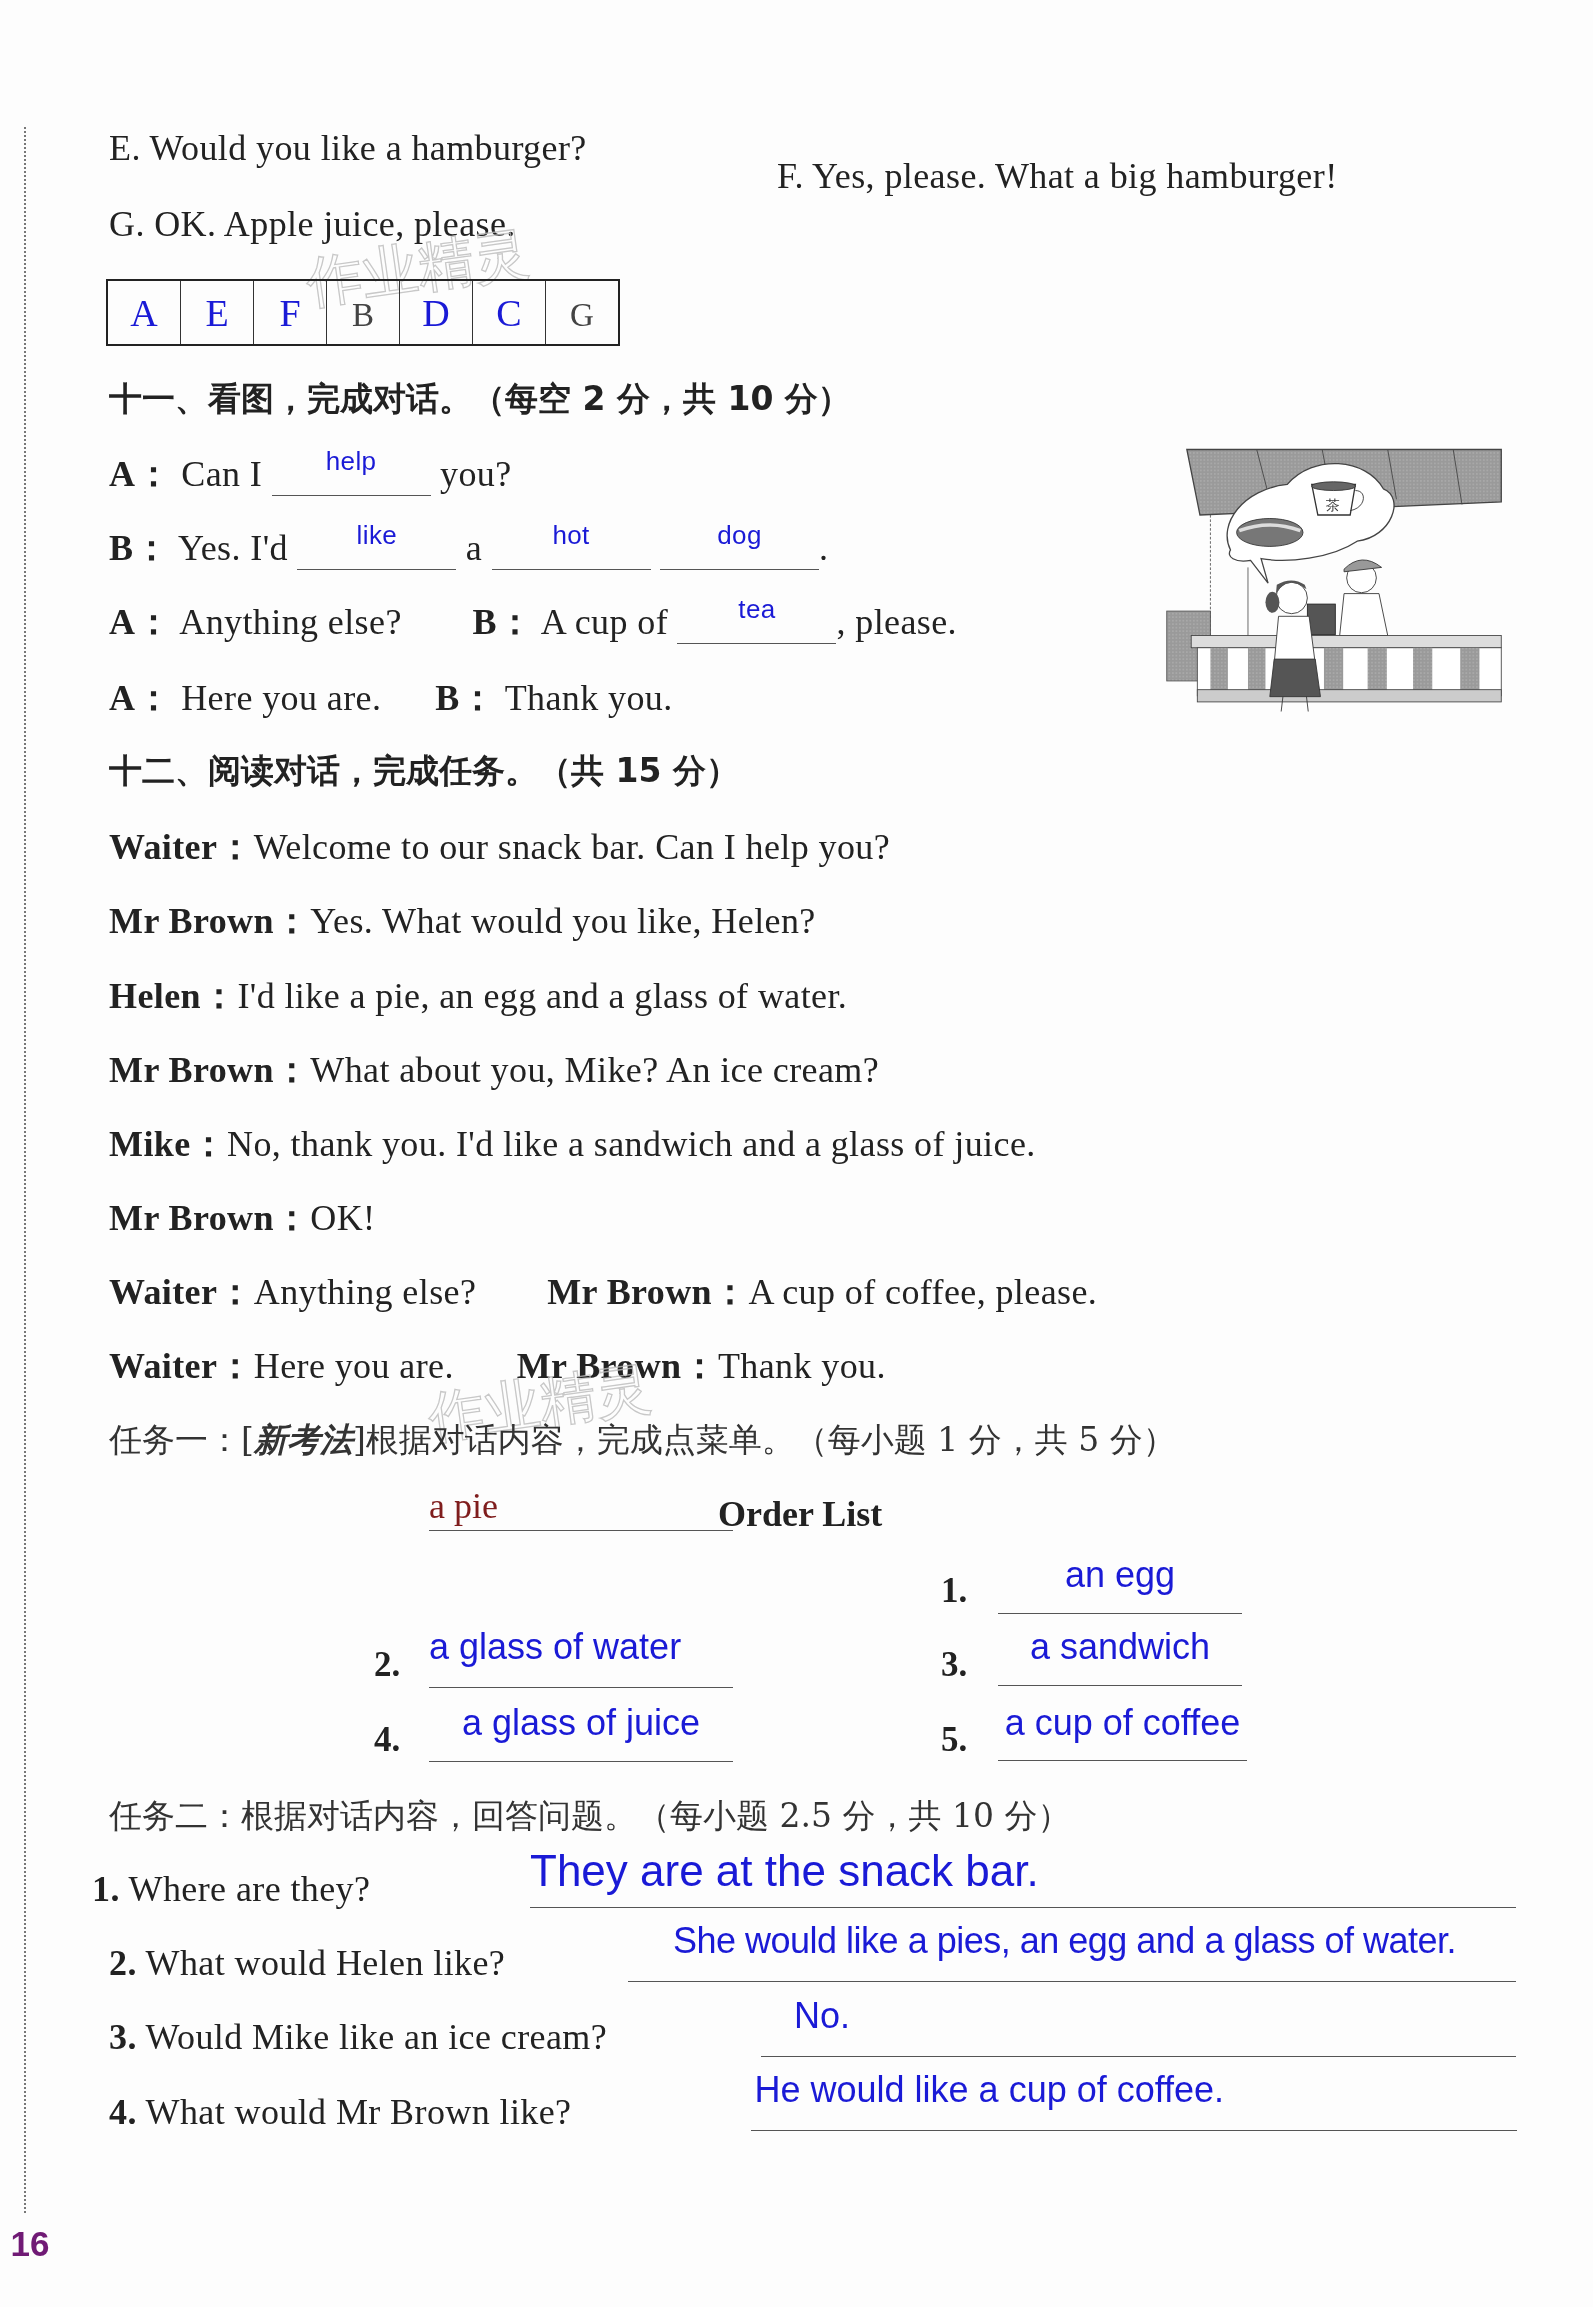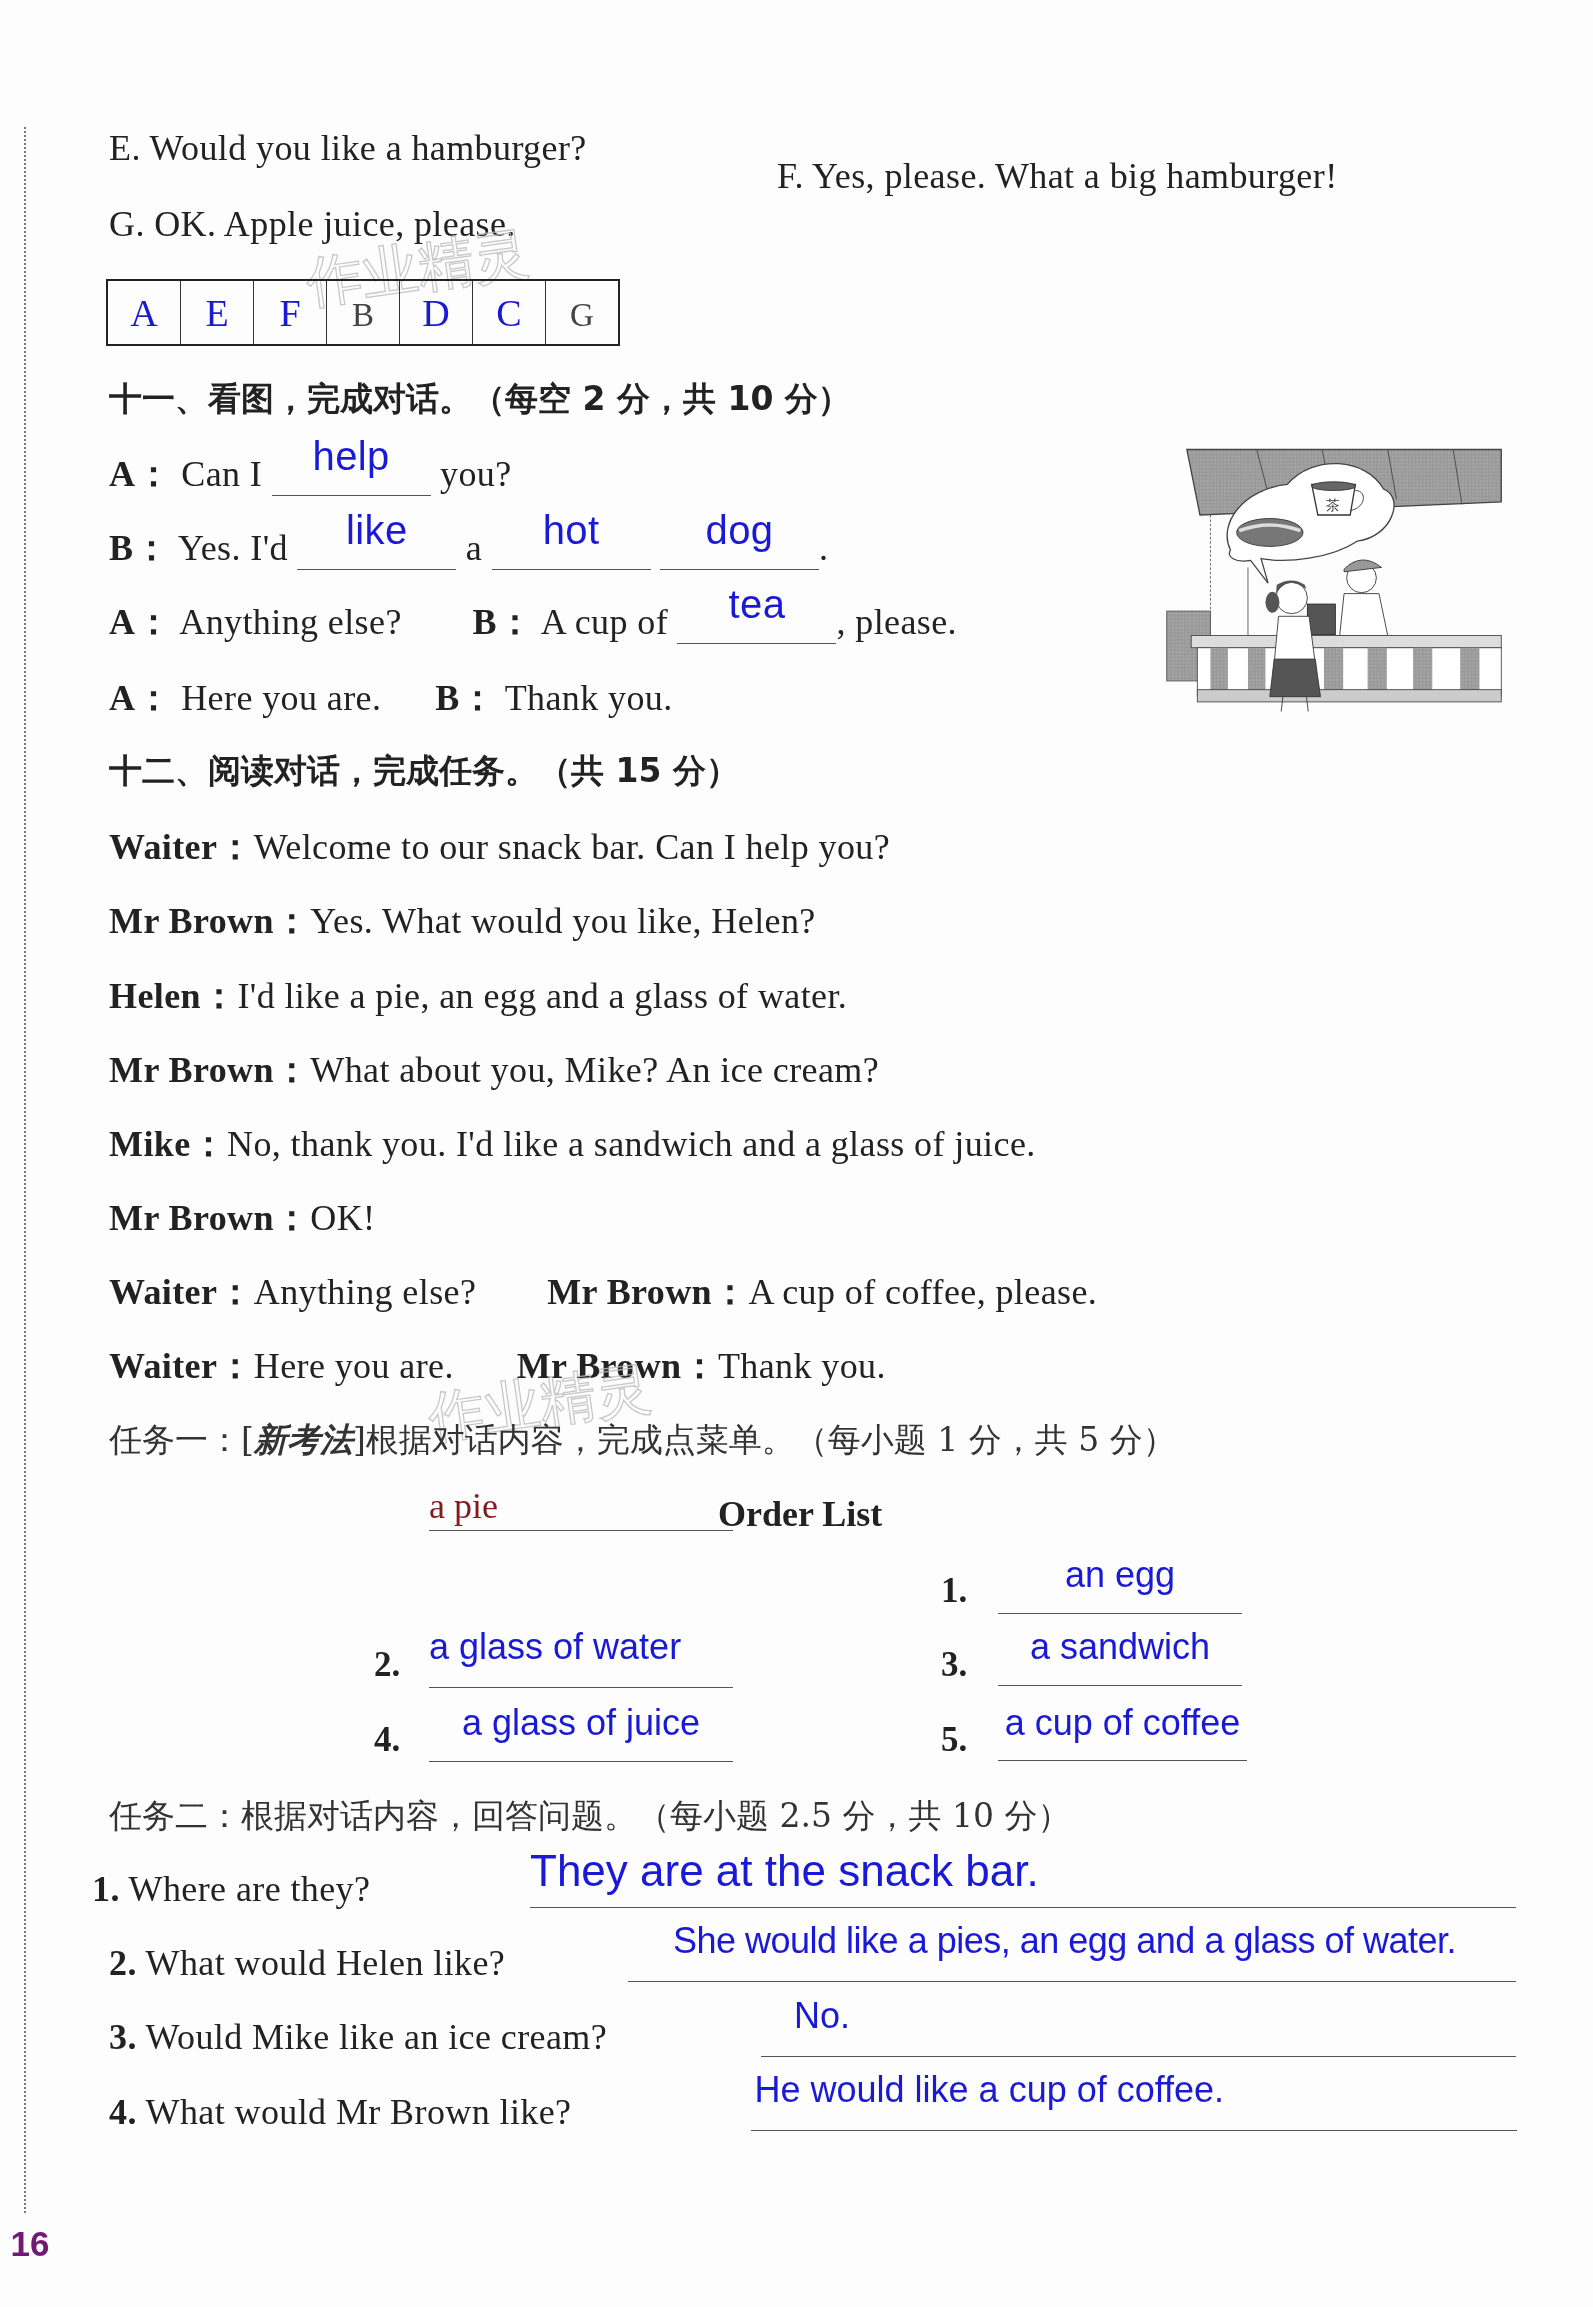--- a/index.html
+++ b/index.html
@@ -7,21 +7,21 @@
     width: 1594px; height: 2307px; background: #fdfdfd; position: relative; overflow: hidden;
     font-family: "Liberation Serif", "DejaVu Serif", serif; color: #222;
   }
   .abs { position: absolute; }
   .line { font-size: 36px; white-space: nowrap; letter-spacing: 0.4px; }
   .cn { font-family: "DejaVu Sans", sans-serif; font-size: 33px; }
   .cn-light { font-family: "DejaVu Serif", serif; font-size: 33px; color: #333; }
   b, .b { font-weight: bold; }
   .ans { color: #1a1ad6; font-family: "Liberation Sans", sans-serif; }
   .blank { display: inline-block; border-bottom: 1.7px solid #555; text-align: center; position: relative; vertical-align: baseline; }
-  .blank .ans { position: relative; top: -15.7px; font-size: 40px; }
+  .blank .ans { position: relative; top: -15.7px; font-size: 26px; }
   .margin-dots { left: 24.4px; top: 127px; width: 0; height: 2086px; border-left: 2.6px dotted #777; }
   table.seq { border-collapse: collapse; border: 2.6px solid #222; }
   table.seq td { width: 72px; height: 63px; border: 1.3px solid #333; text-align: center; font-size: 38px; padding: 0; }
   .blue { color: #1a1ad6; }
   .gray { color: #444; }
   .watermark { color: transparent; -webkit-text-stroke: 1.3px #bbb; font-family: "DejaVu Sans", sans-serif; font-size: 56px; transform: rotate(-8deg); opacity: 0.8; }
   .ul { border-bottom: 1.7px solid #555; }
   .order-item { font-size: 36px; }
   .num { font-weight: bold; font-size: 35px; }
 </style>

